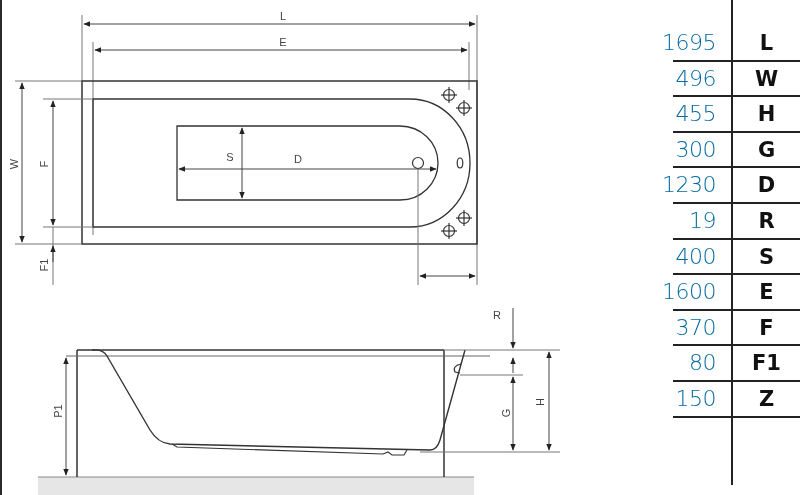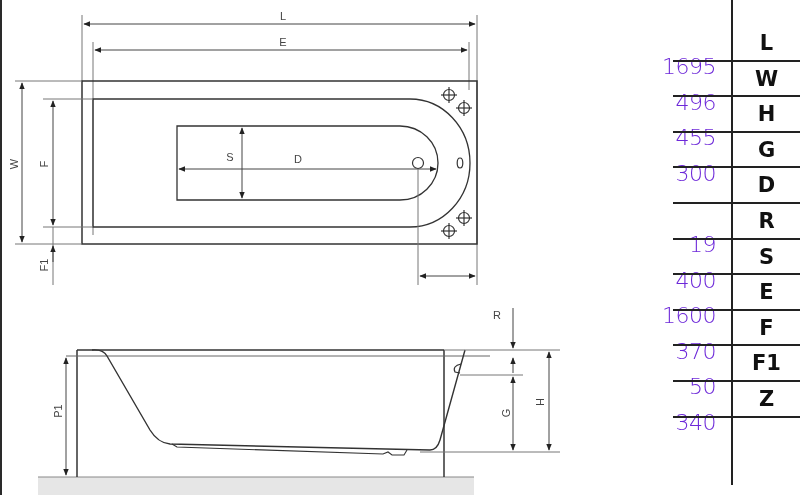--- a/index.html
+++ b/index.html
@@ -3,21 +3,21 @@
   <meta charset="utf-8">
   <style>
     html, body { margin: 0; padding: 0; background: #ffffff; }
     body { width: 800px; height: 495px; position: relative; overflow: hidden; font-family: "DejaVu Sans", sans-serif; }
     .left-edge { position: absolute; left: 0; top: 0; width: 2px; height: 495px; background: #2a2a2a; }
     svg.drawing { position: absolute; left: 0; top: 0; }
     .dim-label { font-family: "Liberation Sans", sans-serif; font-size: 11px; fill: #444; }
     .dims-table { position: absolute; left: 658px; top: 26px; width: 142px; }
     .dims-table .vline { position: absolute; left: 73px; top: -26px; width: 2px; height: 485px; background: #222; }
     .row { position: relative; height: 35.6px; }
-    .row .value { position: absolute; right: 84px; top: 2px; font-family: "DejaVu Sans", sans-serif; font-size: 22px; color: #6d28d9; font-weight: 300; letter-spacing: -0.5px; line-height: 30px; margin-top: 24px; }
+    .row .value { position: absolute; right: 84px; top: 2px; font-family: "DejaVu Sans", sans-serif; font-size: 22px; color: #0369a1; font-weight: 300; letter-spacing: -0.5px; line-height: 30px; }
     .row .code { position: absolute; left: 75px; width: 67px; top: 2px; text-align: center; font-family: "DejaVu Sans", sans-serif; font-size: 21px; font-weight: bold; color: #111; line-height: 30px; }
     .row .sep { position: absolute; left: 15px; right: 0; bottom: 0; height: 2px; background: #222; }
   </style>
 </head>
 <body>
 
 <div class="left-edge"></div>
 
 <svg class="drawing" width="800" height="495" viewBox="0 0 800 495">
   <defs>
@@ -145,20 +145,21 @@
       <span class="value">455</span>
       <span class="code">H</span>
       <div class="sep"></div>
     </div>
   <div class="row">
       <span class="value">300</span>
       <span class="code">G</span>
       <div class="sep"></div>
     </div>
   <div class="row">
+      <span class="value">1230</span>
       <span class="code">D</span>
       <div class="sep"></div>
     </div>
   <div class="row">
       <span class="value">19</span>
       <span class="code">R</span>
       <div class="sep"></div>
     </div>
   <div class="row">
       <span class="value">400</span>
@@ -169,22 +170,22 @@
       <span class="value">1600</span>
       <span class="code">E</span>
       <div class="sep"></div>
     </div>
   <div class="row">
       <span class="value">370</span>
       <span class="code">F</span>
       <div class="sep"></div>
     </div>
   <div class="row">
-      <span class="value">50</span>
+      <span class="value">80</span>
       <span class="code">F1</span>
       <div class="sep"></div>
     </div>
   <div class="row">
-      <span class="value">340</span>
+      <span class="value">150</span>
       <span class="code">Z</span>
       <div class="sep"></div>
     </div>
 </div>
 
 </body></html>

